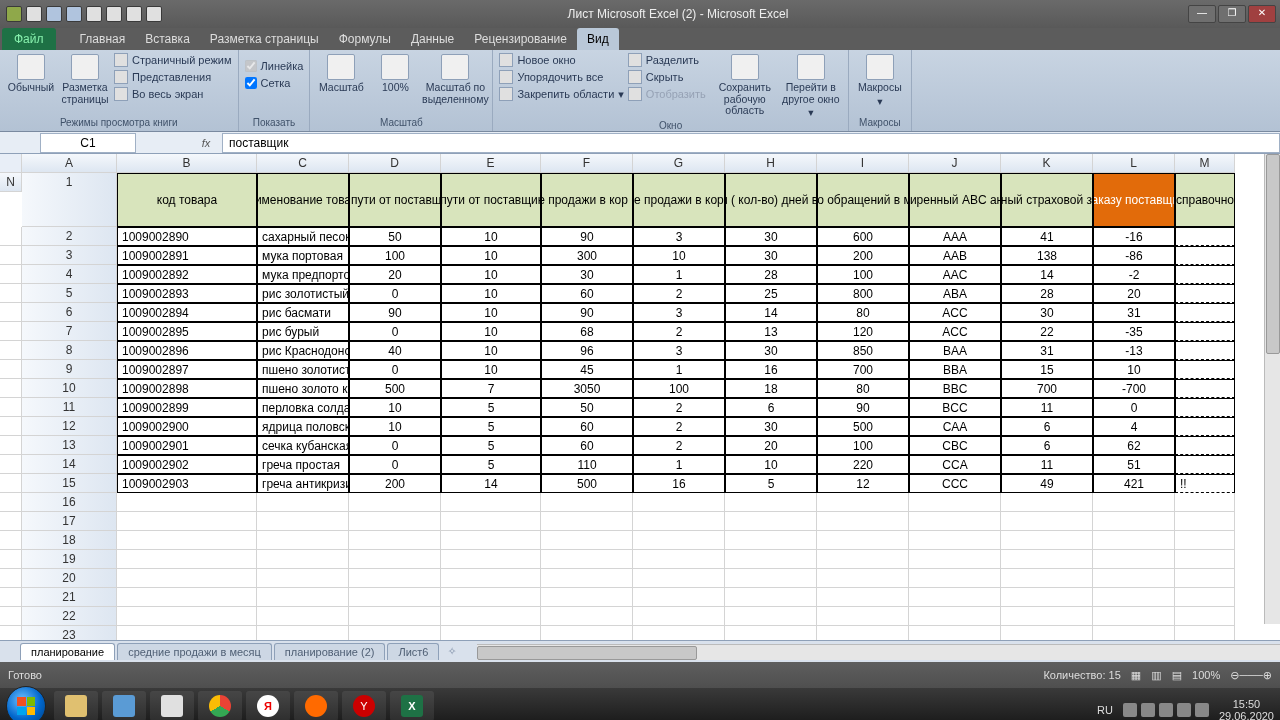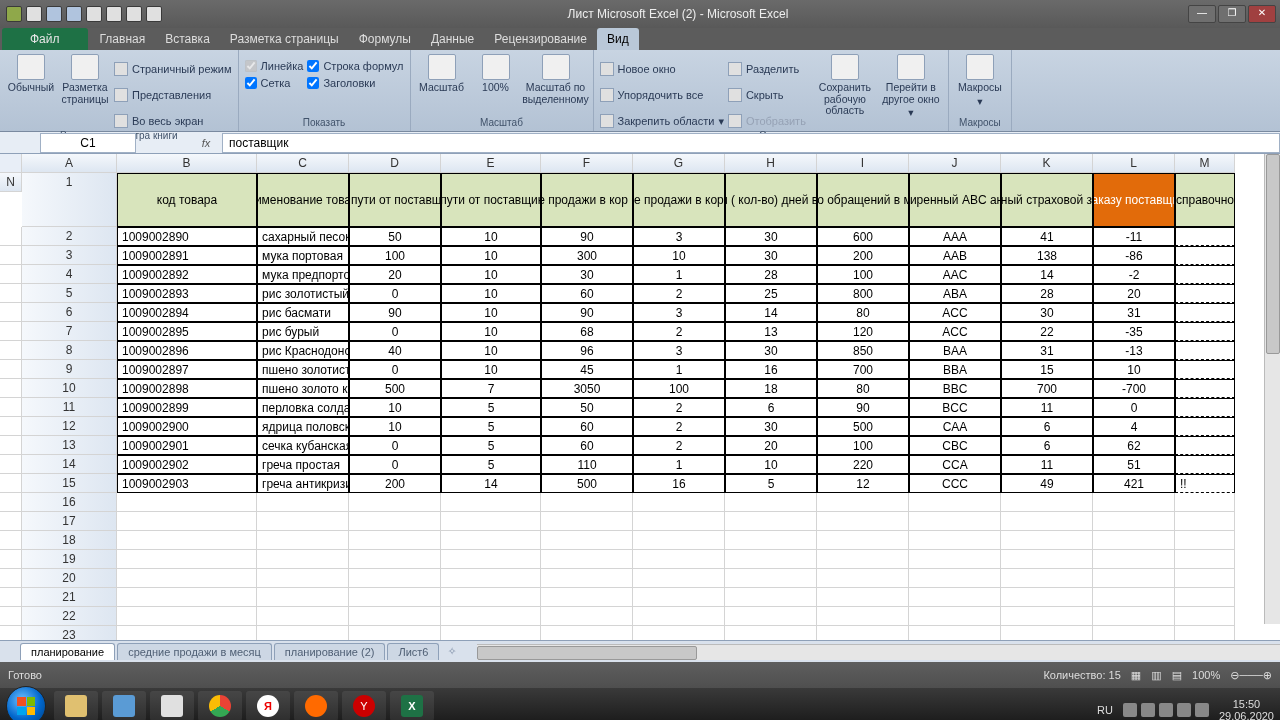--- a/index.html
+++ b/index.html
@@ -11,35 +11,35 @@
 .titlebar .qat .qicon { width: 16px; height: 16px; background: #8fa84a; border: 1px solid #3a3a3a; border-radius: 2px; }
 .titlebar .qat .qi2 { background: #e0e0e0; }
 .titlebar .qat .qi3 { background: #b0c4de; }
 .titlebar .title { flex: 1; text-align: center; font-size: 12px; color: #eee; }
 .titlebar .winbtns { display: flex; gap: 2px; padding-right: 4px; }
 .titlebar .winbtns div { width: 28px; height: 18px; background: #6f6f6f; border: 1px solid #444; text-align: center; line-height: 14px; color: #fff; font-size: 10px; border-radius: 2px; }
 .titlebar .winbtns .close { background: #a04040; }
 
 
 .ribbontabs { height: 22px; background: #5c5c5c; display: flex; align-items: end; padding-left: 2px; font-size: 12px; }
-.ribbontabs .file { background: #1e7145; color: #e5e5e5; height: 22px; line-height: 22px; padding: 0 28px; border-top-left-radius: 3px; border-top-right-radius: 3px; margin-right: 2px; }
+.ribbontabs .file { background: #1e7145; color: #86efac; height: 22px; line-height: 22px; padding: 0 12px; border-top-left-radius: 3px; border-top-right-radius: 3px; margin-right: 14px; }
 .ribbontabs .tab { color: #ddd; height: 22px; line-height: 22px; padding: 0 10px; cursor: default; }
 .ribbontabs .tab.active { background: #b9c8d8; color: #000; border-top-left-radius: 3px; border-top-right-radius: 3px; }
 
 
 .ribbon { height: 82px; background: linear-gradient(#c8d4e2,#b3c2d4); border-bottom: 1px solid #7a8aa0; display: flex; }
 .rgroup { border-right: 1px solid #9aaabf; padding: 2px 6px 1px 6px; display: flex; flex-direction: column; justify-content: space-between; }
 .rgroup .glabel { text-align: center; font-size: 10px; color: #40526a; height: 14px; line-height: 14px; }
 .rgroup .gbody { flex: 1; display: flex; align-items: flex-start; gap: 4px; }
 .bigbtn { display: flex; flex-direction: column; align-items: center; width: 50px; padding-top: 2px; font-size: 10.5px; color: #2a3a55; text-align: center; line-height: 1.1; gap: 2px; }
 .bigbtn .bicon { width: 28px; height: 26px; background: #f0f0f0; border: 1px solid #8ea0b8; border-radius: 2px; }
 .smallcol { display: flex; flex-direction: column; gap: 1px; font-size: 11px; color: #2a3a55; }
 .smallcol label { display: flex; align-items: center; gap: 4px; white-space: nowrap; height: 16px; }
 .smallcol input[type=checkbox] { width: 12px; height: 12px; }
-.smallitem { display: flex; align-items:center; gap:4px; height:16px; font-size:11px; color:#2a3a55; white-space:nowrap;margin-top:9px;}
+.smallitem { display: flex; align-items:center; gap:4px; height:16px; font-size:11px; color:#2a3a55; white-space:nowrap;}
 .smallitem .sicon { width:14px; height:14px; background:#e0e0e0; border:1px solid #8ea0b8; }
 
 
 .formulabar { height: 22px; background: #e7edf5; border-bottom: 1px solid #8ea0b8; display: flex; align-items: center; }
 .namebox { width: 96px; height: 20px; margin-left: 40px; border: 1px solid #a0b0c5; background: #fff; display:flex; align-items:center; padding: 0 4px; font-size: 12px; justify-content:center; }
 .fxicon { width: 20px; text-align:center; font-style: italic; color:#555; margin-left: 60px; margin-right: 6px;}
 .fxinput { flex: 1; height: 20px; border: 1px solid #a0b0c5; background: #fff; padding: 0 6px; font-size: 12px; display:flex; align-items:center; }
 
 
 .sheetwrap { position: relative; height: 486px; background: #fff; overflow: hidden; }
@@ -142,30 +142,20 @@
   <div class="rgroup">
     <div class="gbody">
       <div class="smallcol" style="padding-top:6px">
         <label>
             <input type="checkbox" checked="" disabled="" style="">
             <span>Линейка</span>
           </label>
         <label>
             <input type="checkbox" checked="" style="">
             <span>Сетка</span>
-          </label>
-      </div>
-      <div class="smallcol" style="padding-top:6px">
-        <label>
-            <input type="checkbox" checked="" style="">
-            <span>Строка формул</span>
-          </label>
-        <label>
-            <input type="checkbox" checked="" style="">
-            <span>Заголовки</span>
           </label>
       </div>
     </div>
     <div class="glabel">Показать</div>
   </div>
   <div class="rgroup">
     <div class="gbody">
       <div class="bigbtn">
           <div class="bicon"></div>
           <span>Масштаб</span>
@@ -270,21 +260,21 @@
       <div class="tcell left">1009002890</div>
       <div class="tcell left">сахарный песок</div>
       <div class="tcell">50</div>
       <div class="tcell">10</div>
       <div class="tcell">90</div>
       <div class="tcell">3</div>
       <div class="tcell">30</div>
       <div class="tcell">600</div>
       <div class="tcell">AAA</div>
       <div class="tcell">41</div>
-      <div class="tcell">-11</div>
+      <div class="tcell">-16</div>
       <div class="tcell dotted"></div>
       <div class=""> </div>
       <div class="rowhdr">3</div>
       <div class="tcell left">1009002891</div>
       <div class="tcell left">мука портовая</div>
       <div class="tcell">100</div>
       <div class="tcell">10</div>
       <div class="tcell">300</div>
       <div class="tcell">10</div>
       <div class="tcell">30</div>

